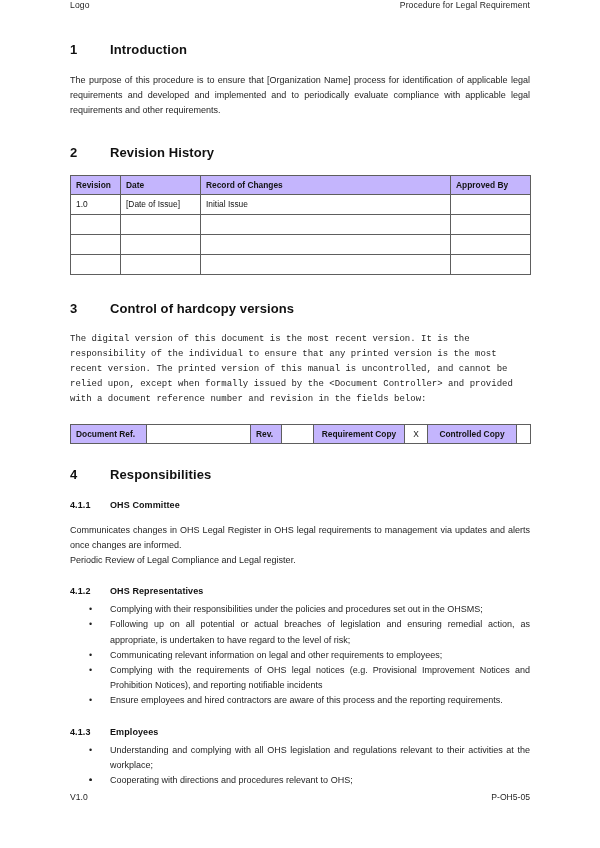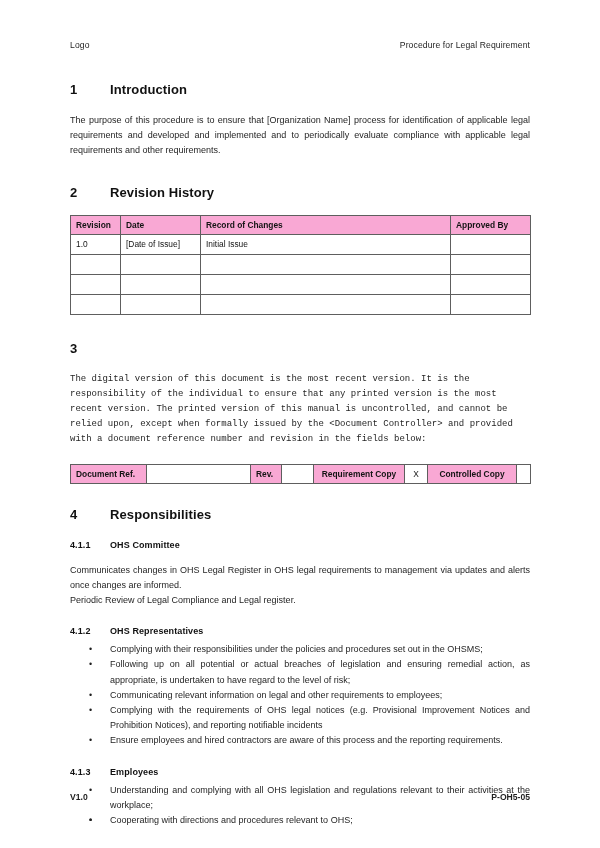--- a/index.html
+++ b/index.html
@@ -25,21 +25,20 @@
     background: #ffffff;
   }
 
   
   .doc-header {
     display: flex;
     justify-content: space-between;
     align-items: baseline;
     font-size: 8.6px;
     color: #1f1f1f;
-    padding-top: 40px;
     letter-spacing: .1px;
   }
 
   
   .h1 {
     display: flex;
     align-items: baseline;
     font-size: 13px;
     font-weight: bold;
     color: #111111;
@@ -86,21 +85,21 @@
   .tbl-ref { margin-top: 16px; }
   table td, table th {
     border: 1px solid #5e5e5e;
     padding: 3px 5px;
     text-align: left;
     vertical-align: middle;
     color: #141414;
     font-weight: normal;
     height: 12px;
   }
-  .shaded { background: #f9a8d4; font-weight: bold; }
+  .shaded { background: #c4b5fd; font-weight: bold; }
   .cell-center { text-align: center; }
   .rev-row td { height: 13px; }
 
   
   ul {
     margin: 6px 0 0 0;
     padding: 0;
     list-style: none;
   }
   ul li {
@@ -124,21 +123,20 @@
   .doc-footer {
     position: absolute;
     left: 70px;
     right: 70px;
     bottom: 46px;
     display: flex;
     justify-content: space-between;
     align-items: baseline;
     font-size: 8.6px;
     color: #1f1f1f;
-    font-weight: bold;
   }
 </style>
 </head>
 <body>
 
 <div class="page">
 
   <div class="doc-header">
     <span>Logo</span>
     <span>Procedure for Legal Requirement</span>
@@ -193,20 +191,21 @@
         <td></td>
         <td></td>
         <td></td>
         <td></td>
       </tr>
     </tbody>
   </table>
 
   <div class="h1 h1-3">
     <span class="num">3</span>
+    <span>Control of hardcopy versions</span>
   </div>
   <p class="p-left p-hard">The digital version of this document is the most recent version. It is the responsibility of the individual to ensure that any printed version is the most recent version. The printed version of this manual is uncontrolled, and cannot be relied upon, except when formally issued by the &lt;Document Controller&gt; and provided with a document reference number and revision in the fields below:</p>
 
   <table class="tbl-ref">
     <colgroup>
       <col style="width:76px">
       <col style="width:104px">
       <col style="width:31px">
       <col style="width:32px">
       <col style="width:91px">

